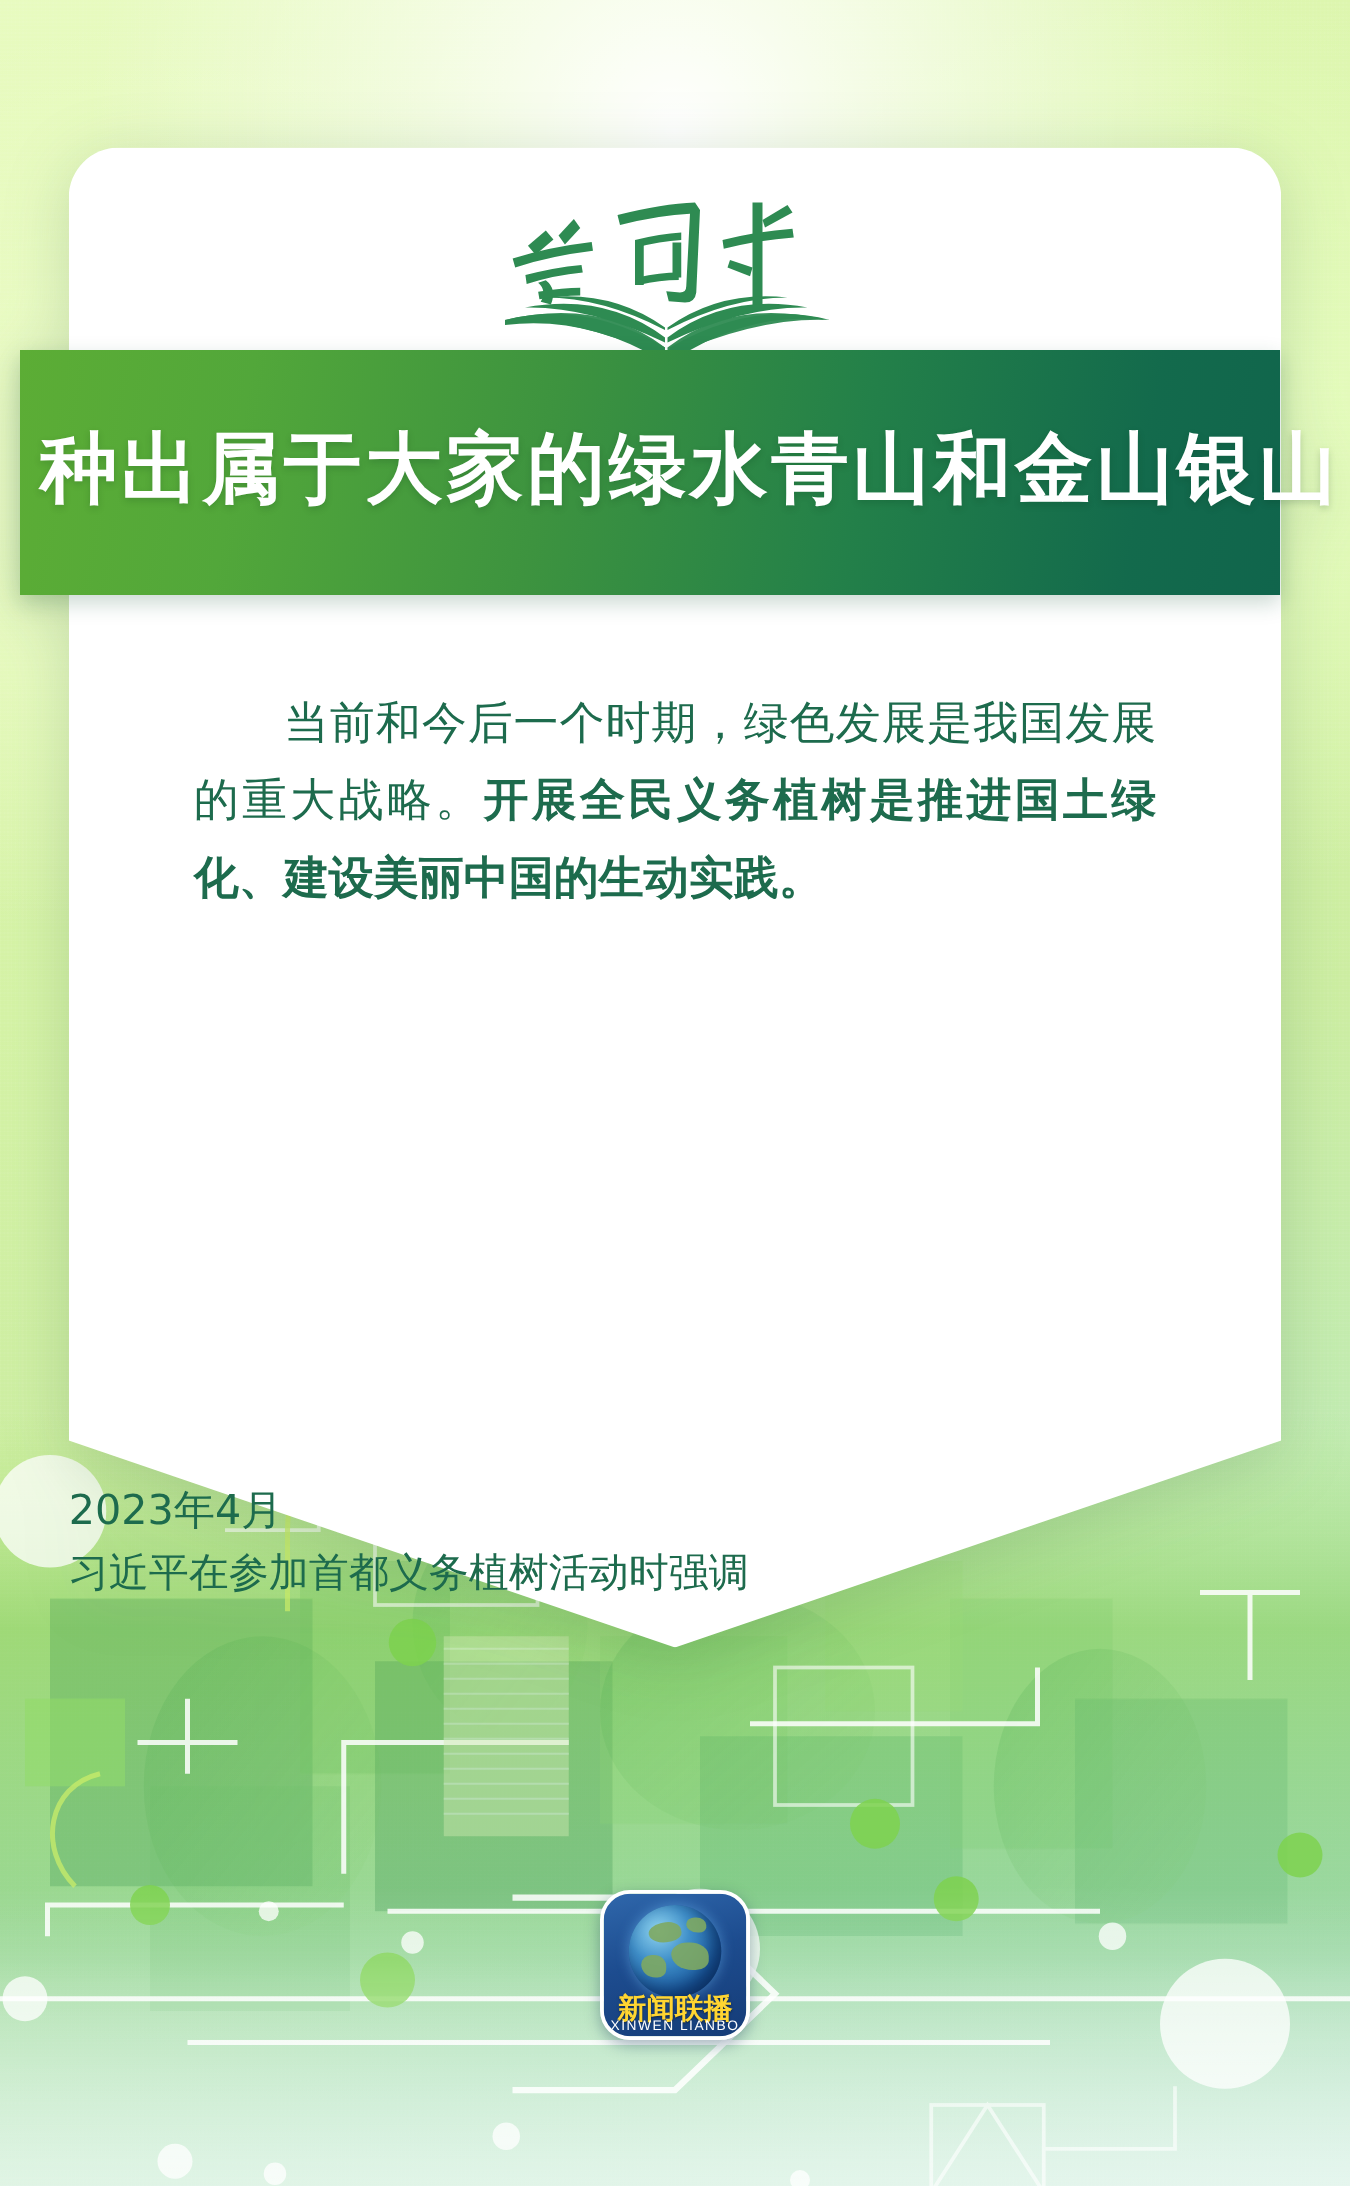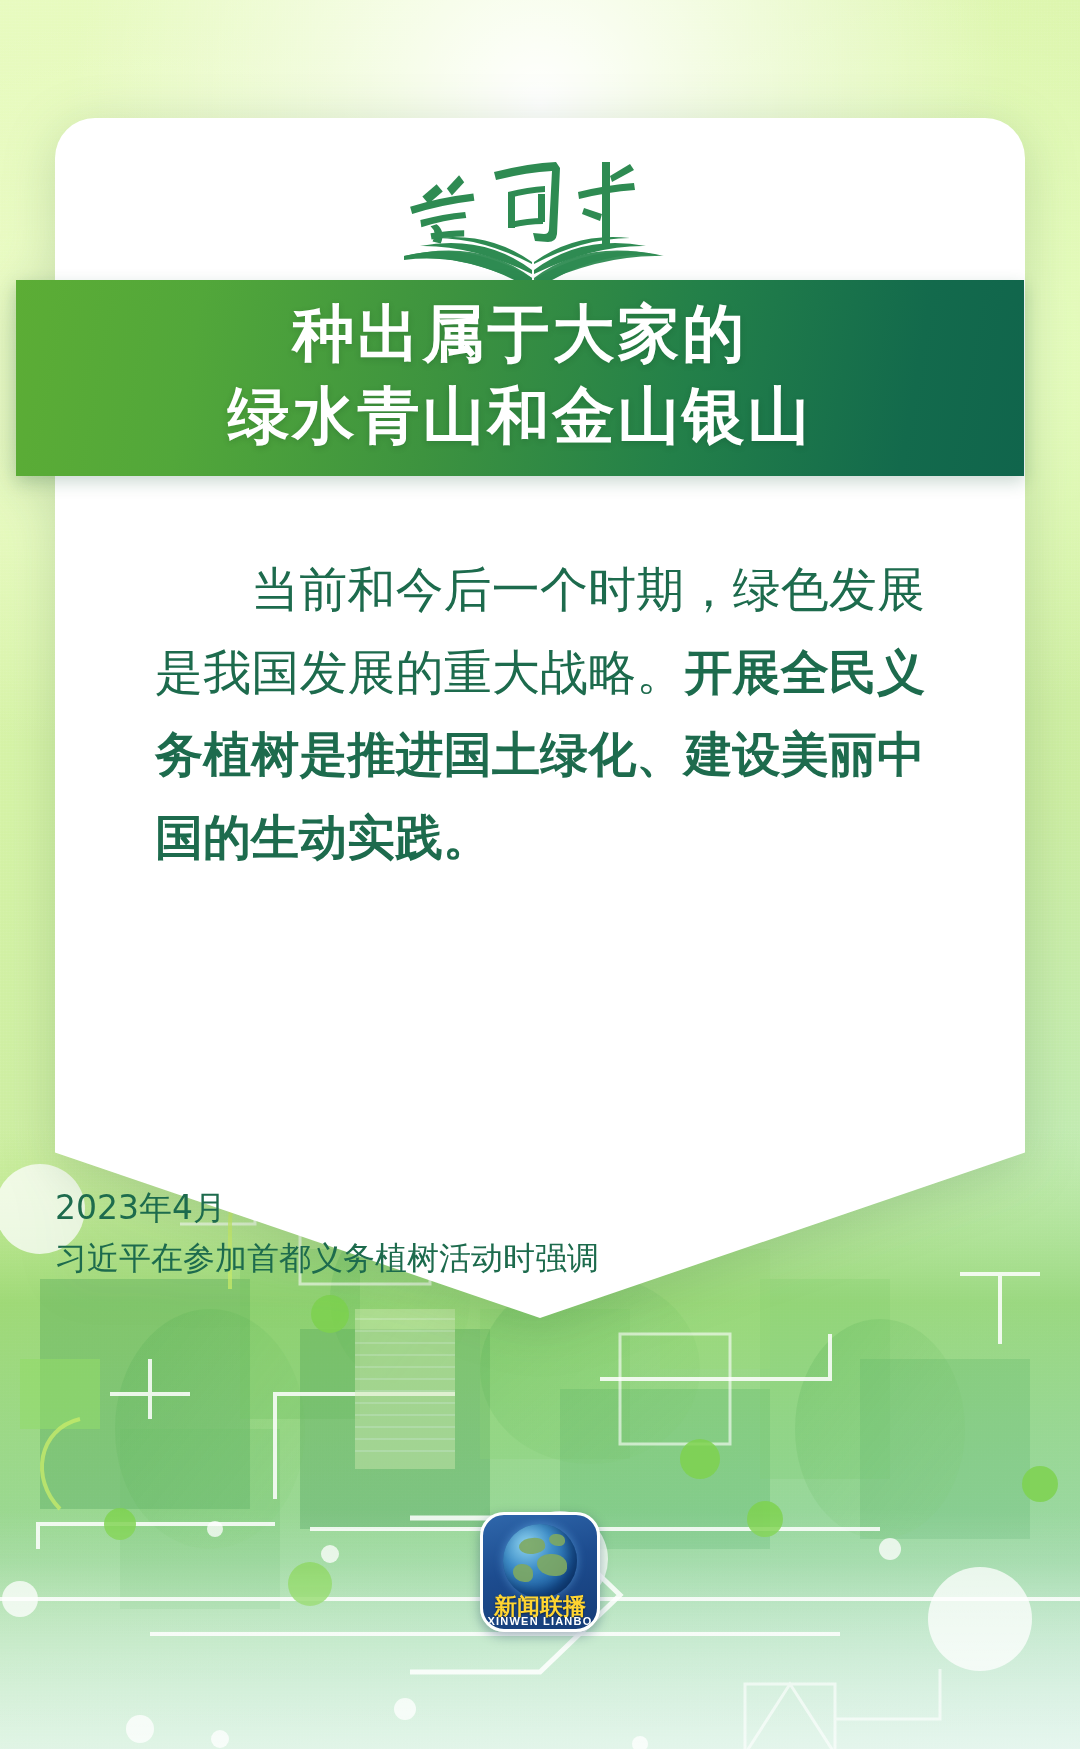--- a/index.html
+++ b/index.html
@@ -44,34 +44,34 @@
 
   
   #logo{ position:absolute; top:30px; left:0; width:100%; height:140px; }
   #logo svg{ display:block; margin:0 auto; }
 
   
   #banner{
     position:absolute; left:-39px; top:162px; width:1008px; min-height:196px;
     background:linear-gradient(100deg,#5cad35 0%,#52a73a 18%,#3d933f 42%,#238049 66%,#136a4c 88%,#10654c 100%);
     box-shadow:0 6px 16px rgba(20,80,50,.22);
-    display:flex; flex-direction:column; align-items:center; justify-content:space-between;
+    display:flex; flex-direction:row; align-items:center; justify-content:flex-start;
     padding:16px 16px 22px;
   }
   .banner-line{
     color:#ffffff; font-weight:700; font-size:62px; line-height:1.22;
     letter-spacing:3px; white-space:nowrap;
     font-family:"DejaVu Sans","Liberation Sans",sans-serif;
     text-shadow:0 2px 6px rgba(0,50,20,.18);
   }
 
   
   #body-text{
     position:absolute; left:100px; top:430px; width:770px;
-    color:#1d6b4d; font-size:48px; line-height:1.72;
+    color:#1d6b4d; font-size:36px; line-height:1.72;
     text-align:justify; text-justify:inter-character;
     font-family:"DejaVu Sans","Liberation Sans",sans-serif;
   }
   #body-text p{ margin-bottom:34px; text-indent:2em; }
   #body-text p:last-child{ margin-bottom:0; }
   .em{ font-weight:700; }
 
   
   #attrib{
     position:absolute; left:0; top:1068px; width:970px; text-align:left;
@@ -106,21 +106,21 @@
   .g3{ left:10px; top:40px; width:20px; height:18px; background:#6f9a5a; }
   .g4{ left:46px; top:10px; width:16px; height:12px; background:#a8c07d; }
   .badge-cn{
     position:absolute; left:0; right:0; top:76px; text-align:center;
     color:#ffd531; font-size:23px; font-weight:700; letter-spacing:0;
     font-family:"DejaVu Sans","Liberation Sans",sans-serif;
     text-shadow:0 1px 2px rgba(0,0,0,.5);
   }
   .badge-en{
     position:absolute; left:0; right:0; top:100px; text-align:center;
-    color:#ffffff; font-size:11px; font-weight:700; letter-spacing:1.2px;
+    color:#ffffff; font-size:11px; font-weight:400; letter-spacing:1.2px;
     font-family:"Liberation Sans",sans-serif;
   }
   #badge-arrow{
     position:absolute; left:50%; top:1500px; transform:translateX(-50%);
     width:300px; height:200px; z-index:3; pointer-events:none;
   }
 </style>
 </head>
 <body>
 

